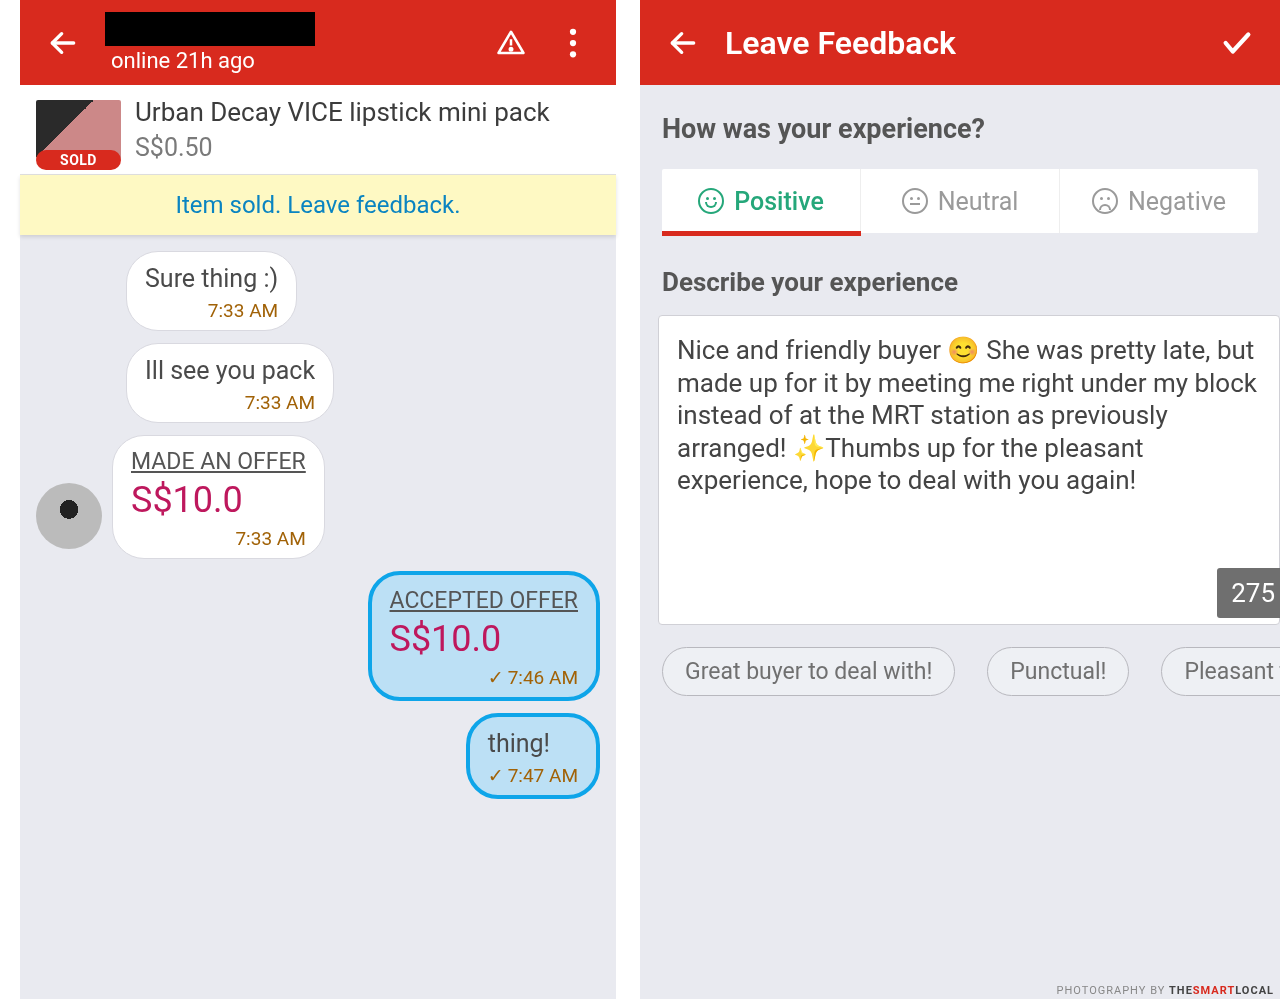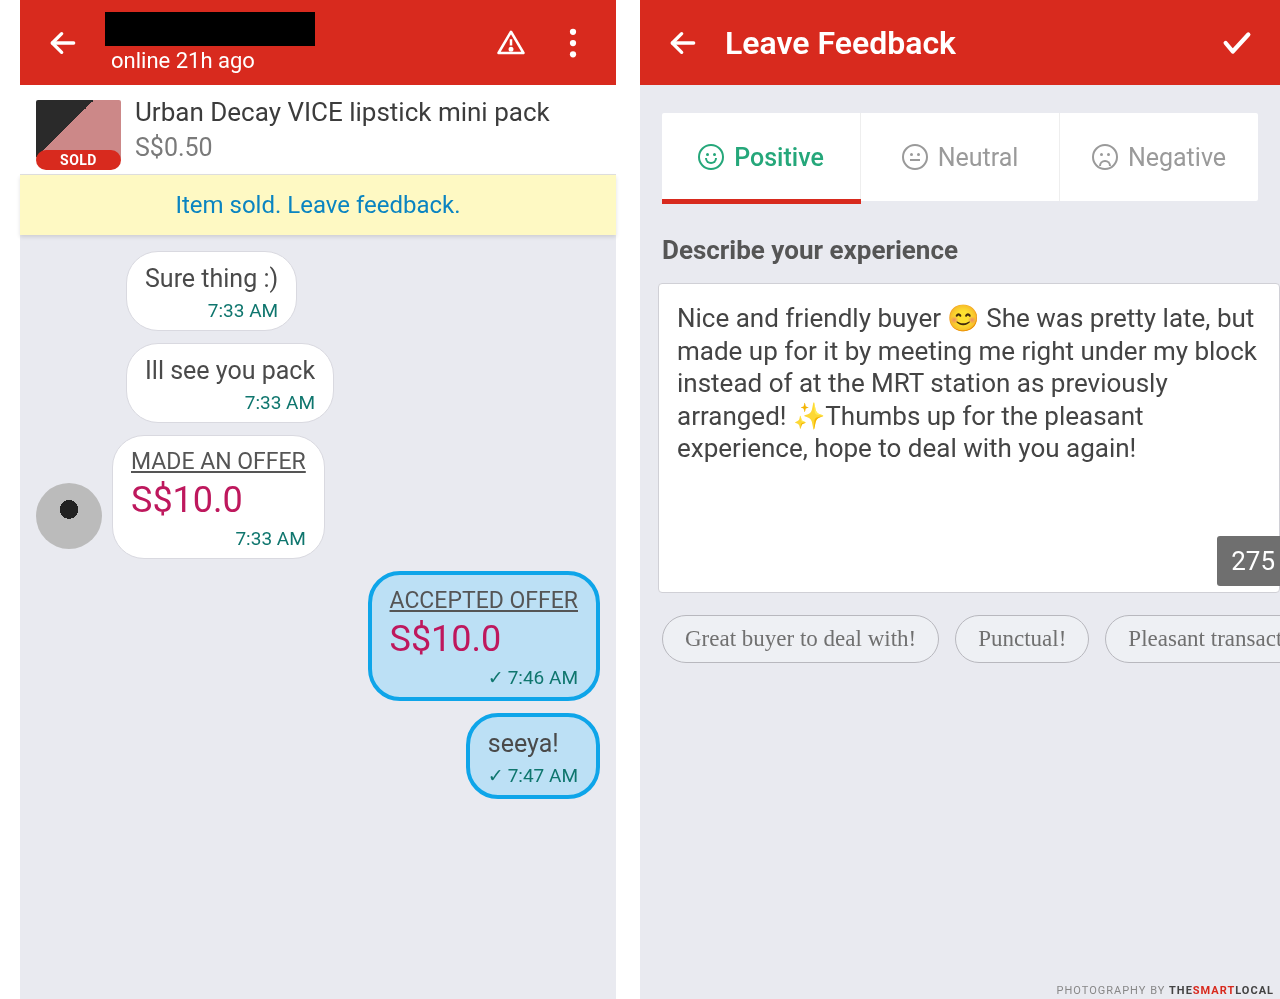--- a/index.html
+++ b/index.html
@@ -162,21 +162,21 @@
   margin-bottom: 4px;
   text-decoration: underline;
 }
 .bubble .offer-amount {
   font-size: 36px;
   color: #be185d;
   font-weight: 400;
 }
 .bubble .time {
   font-size: 19px;
-  color: #0f766e;
+  color: #a16207;
   align-self: flex-end;
   margin-top: 6px;
 }
 .bubble .time .check { margin-right: 4px; }
 .indent-left { margin-left: 90px; }
 
 
 .right-body {
   background: #e9eaf0;
   flex: 1;
@@ -188,21 +188,21 @@
   font-weight: 700;
   color: #555;
   padding: 0 22px 24px 22px;
 }
 .rating-tabs {
   background: #fff;
   margin: 0 22px;
   display: flex;
   border-radius: 2px;
   position: relative;
-  height: 88px;
+  height: 64px;
 }
 .rating-tab {
   flex: 1;
   display: flex;
   align-items: center;
   justify-content: center;
   gap: 10px;
   font-size: 25px;
   color: #9a9a9a;
   border-left: 1px solid #eee;
@@ -273,24 +273,23 @@
   right: -10px;
   bottom: 6px;
   background: #6f6f6f;
   color: #fff;
   font-size: 26px;
   padding: 10px 14px;
   border-radius: 3px;
 }
 .chips {
   display: flex;
-  gap: 16px;
+  gap: 32px;
   padding: 22px 0 0 22px;
   overflow: hidden;
-  font-family: Liberation Serif, serif;
 }
 .chip {
   border: 1px solid #b8b8be;
   border-radius: 26px;
   background: #eef0f4;
   color: #707070;
   font-size: 23px;
   padding: 10px 22px;
   white-space: nowrap;
 }
@@ -379,21 +378,21 @@
       <div class="msg-row out">
         <div class="bubble out">
           <div class="offer-label">ACCEPTED OFFER</div>
           <div class="offer-amount">S$10.0</div>
           <div class="time"><span class="check">✓</span><span>7:46 AM</span></div>
         </div>
       </div>
 
       <div class="msg-row out">
         <div class="bubble out">
-          <div class="text">seeya!</div>
+          <div class="text">thing!</div>
           <div class="time"><span class="check">✓</span><span>7:47 AM</span></div>
         </div>
       </div>
     </div>
   </div>
 
   <div class="pane">
     <div class="header">
       <div class="back-btn">
         <svg width="32" height="32" viewBox="0 0 24 24" fill="none" stroke="#fff" stroke-width="2.5" stroke-linecap="round" stroke-linejoin="round">
@@ -404,20 +403,21 @@
       <div class="page-title">Leave Feedback</div>
       <div class="spacer"></div>
       <div class="icon-btn">
         <svg width="34" height="34" viewBox="0 0 24 24" fill="none" stroke="#fff" stroke-width="3" stroke-linecap="round" stroke-linejoin="round">
             <polyline points="4 12 9 18 20 6"></polyline>
           </svg>
       </div>
     </div>
 
     <div class="right-body">
+      <div class="prompt-label">How was your experience?</div>
 
       <div class="rating-tabs">
         <div class="rating-tab active">
           <span class="face-icon face-smile">
               <span class="mouth"></span>
             </span>
           <span>Positive</span>
         </div>
         <div class="rating-tab">
           <span class="face-icon face-neutral">

